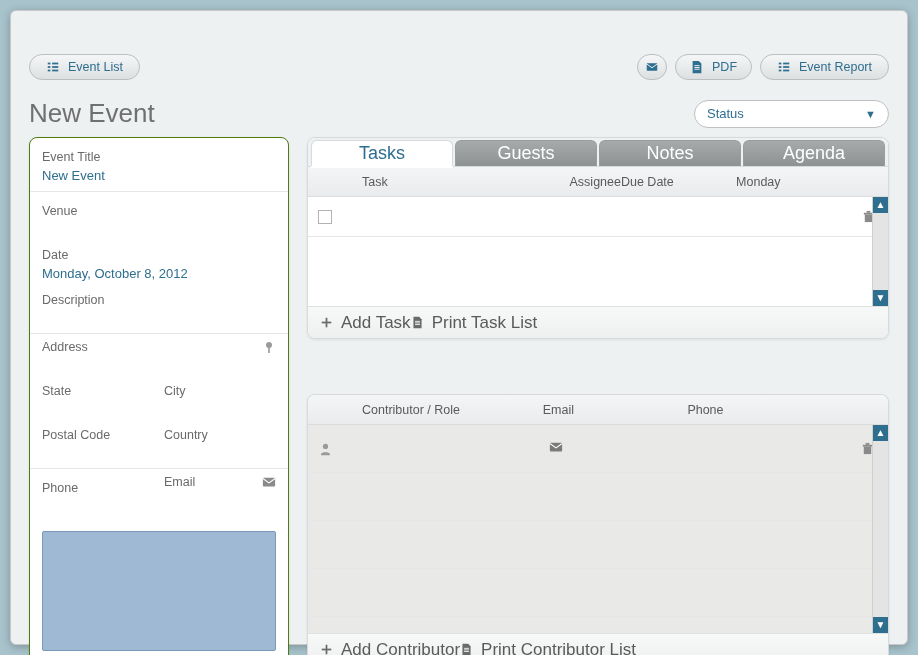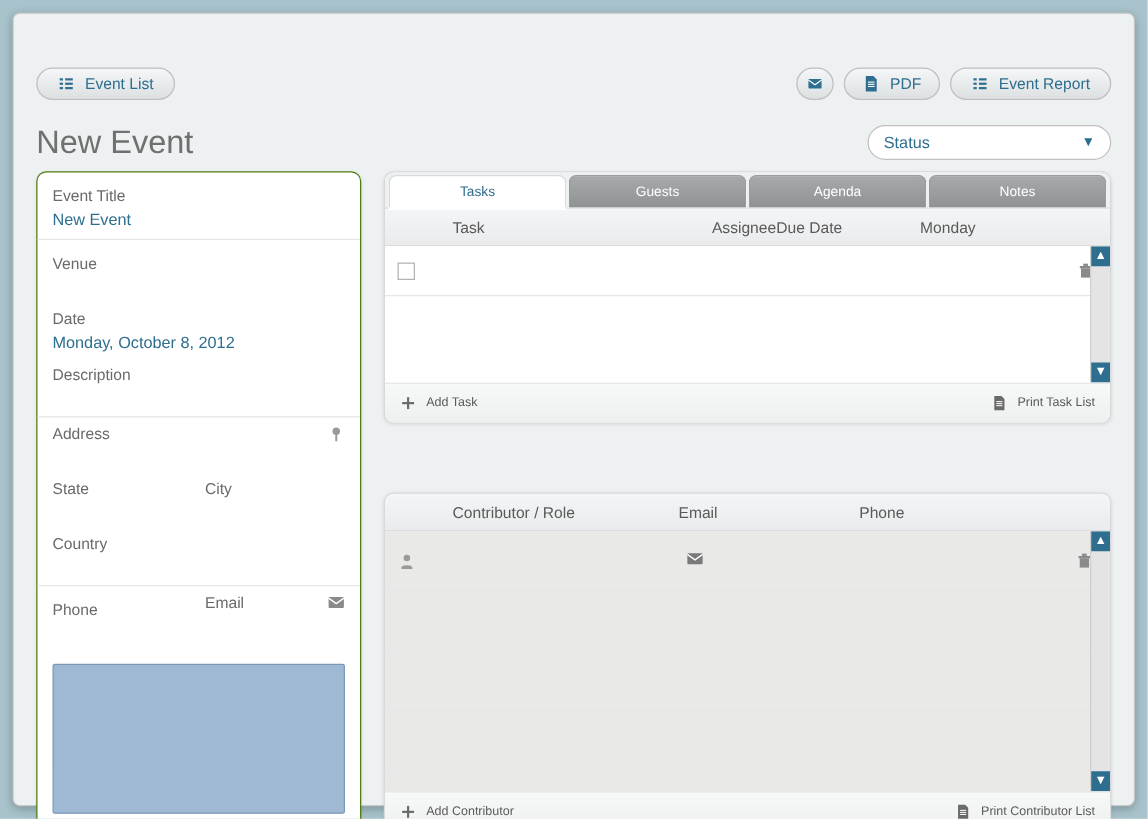--- a/index.html
+++ b/index.html
@@ -85,21 +85,21 @@
     display:flex; flex-direction:column;
     overflow:hidden;
   }
   .tabs-panel { height: 202px; }
   .contrib-panel { flex:1;margin-top:39px; }
 
   .tabs-row { display:flex; padding:0 2px; background:#eef1f2; border-bottom:1px solid #d7d9da;}
   .tab {
     flex:1; height:26px; margin:2px 1px 0;
     background: linear-gradient(#a6aaab,#8e9293);
-    color:#fff; font-size:11px;
+    color:#fff; font-size:18px;
     border-top-left-radius:6px; border-top-right-radius:6px;
     display:flex; align-items:center; justify-content:center;
     cursor:pointer;
     border:1px solid #9a9d9e; border-bottom:none;
   }
   .tab.active {
     background:#fff; color:#2e6e8f; border-color:#d7d9da;
     position:relative; z-index:1;
     box-shadow:0 2px 0 #fff;
   }
@@ -130,23 +130,23 @@
   .c-trash { width:40px; display:flex; justify-content:center;}
 
   
   .cc-icon { width:34px; display:flex; justify-content:center;}
   .cc-role { flex:1.5; padding-left:20px;}
   .cc-email { flex:1.2;}
   .cc-phone { flex:1.2;}
 
   
   .panel-footer {
-    display:flex; justify-content:space-between; align-items:center;
+    display:flex; align-items:center;
     height:32px; padding:0 12px; border-top:1px solid #e0e0e0;
-    font-size:10px; color:#5a5a5a;
+    font-size:17px; color:#5a5a5a;
     background:linear-gradient(#f7f8f8,#eef0f0);
   }
   .footer-link { display:inline-flex; align-items:center; gap:8px; cursor:pointer; }
   .footer-link svg { width:13px;height:13px; }
 
   .chk { width:14px;height:14px;border:1px solid #b3b3b3;background:#fff; }
 
   .contrib-panel .grid-header { border-top:none; border-top-left-radius:8px; border-top-right-radius:8px;}
   .contrib-panel .grid-row { height:48px; }
   .contrib-panel .grid-body { background:#E9EAE8; }
@@ -265,20 +265,24 @@
           <div class="field-value"></div>
         </div>
         <div>
           <div class="field-label">City</div>
           <div class="field-value"></div>
         </div>
       </div>
 
       <div class="two-col">
         <div>
+          <div class="field-label">Postal Code</div>
+          <div class="field-value"></div>
+        </div>
+        <div>
           <div class="field-label">Country</div>
           <div class="field-value"></div>
         </div>
       </div>
       <div class="sep"></div>
 
       <div class="two-col">
         <div>
           <div class="field-label">Phone</div>
           <div class="field-value"></div>
@@ -296,22 +300,22 @@
 
       <div class="image-box"></div>
     </div>
 
     <div class="right-col">
 
       <div class="tabs-panel">
         <div class="tabs-row">
           <div class="tab active">Tasks</div>
           <div class="tab">Guests</div>
+          <div class="tab">Notes</div>
           <div class="tab">Agenda</div>
-          <div class="tab">Notes</div>
         </div>
         <div class="grid-header">
           <div class="c-check"></div>
           <div class="c-task">Task</div>
           <div class="c-assignee">Assignee</div>
           <div class="c-due">Due Date</div>
           <div class="c-status">Monday</div>
           <div class="c-trash"></div>
           <div style="width:16px"></div>
         </div>

